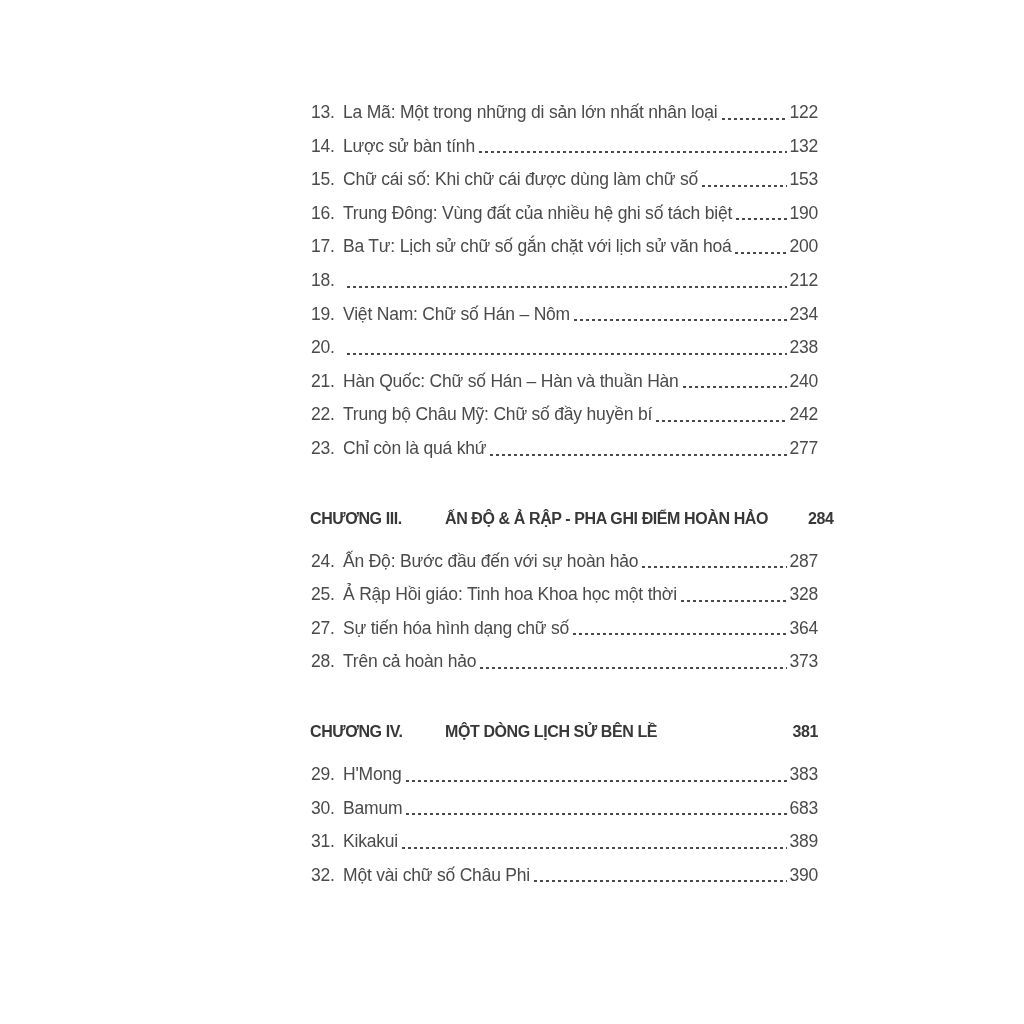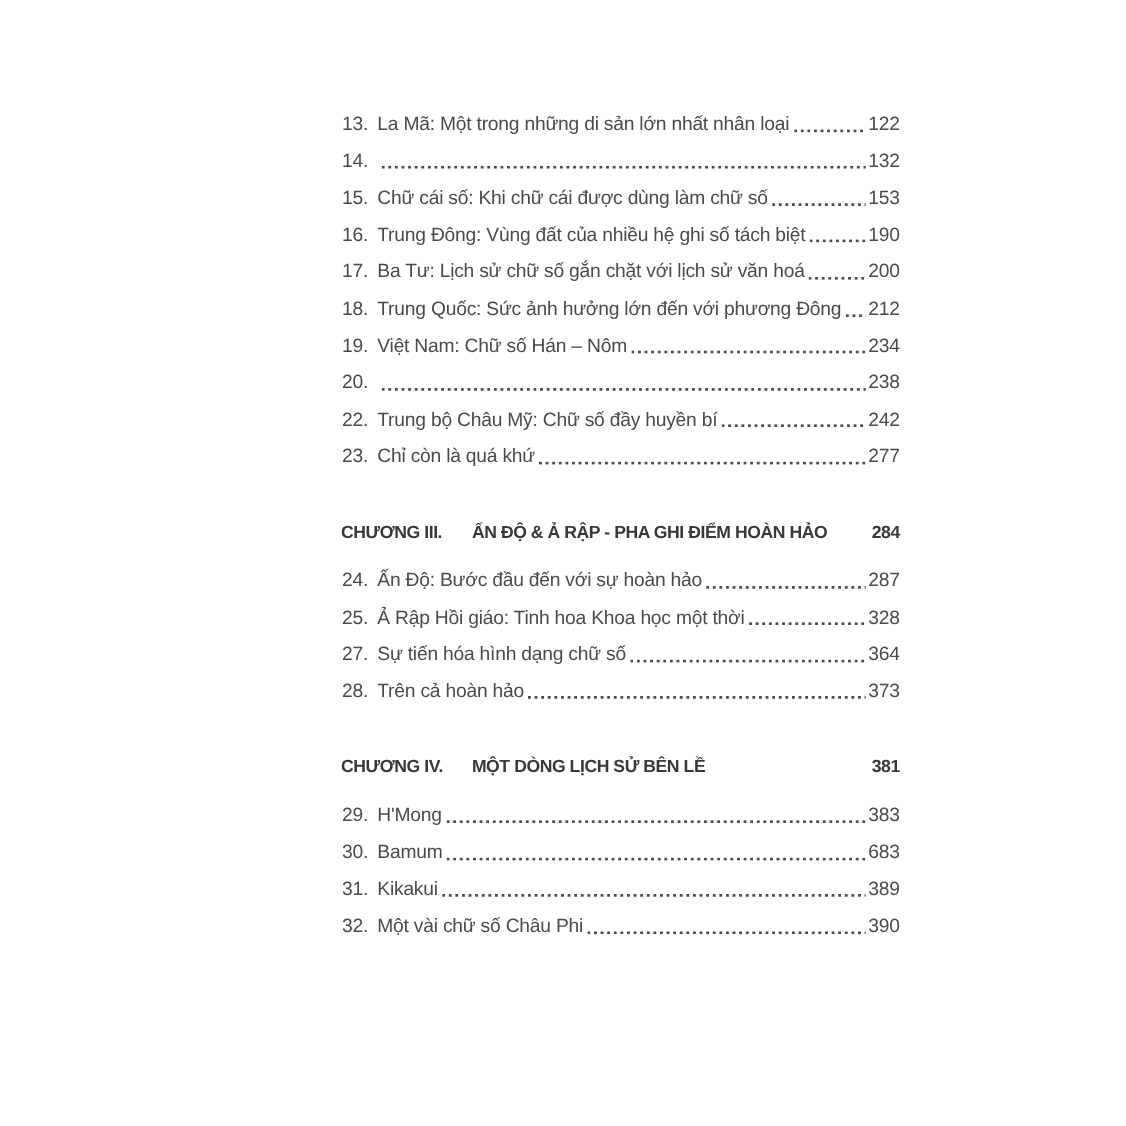--- a/index.html
+++ b/index.html
@@ -66,20 +66,21 @@
     display: flex;
     height: 34px;
     line-height: 34px;
     margin-top: 36px;
     margin-bottom: 9px;
     font-size: 16px;
     font-weight: bold;
     letter-spacing: -0.4px;
     color: var(--heading);
     white-space: nowrap;
+    gap: 16px;
   }
   .ch-label {
     flex: none;
     width: 119px;
   }
   .ch-title {
     flex: none;
   }
   .ch-spacer {
     flex: 1 1 8px;
@@ -98,20 +99,21 @@
       <div class="toc-section">
   <div class="toc-row">
     <span class="num">13.</span>
     <span class="title">La Mã: Một trong những di sản lớn nhất nhân loại</span>
     <span class="leader"></span>
     <span class="pg">122</span>
   </div>
 
   <div class="toc-row">
     <span class="num">14.</span>
+    <span class="title">Lược sử bàn tính</span>
     <span class="leader"></span>
     <span class="pg">132</span>
   </div>
 
   <div class="toc-row">
     <span class="num">15.</span>
     <span class="title">Chữ cái số: Khi chữ cái được dùng làm chữ số</span>
     <span class="leader"></span>
     <span class="pg">153</span>
   </div>
@@ -125,38 +127,43 @@
 
   <div class="toc-row">
     <span class="num">17.</span>
     <span class="title">Ba Tư: Lịch sử chữ số gắn chặt với lịch sử văn hoá</span>
     <span class="leader"></span>
     <span class="pg">200</span>
   </div>
 
   <div class="toc-row">
     <span class="num">18.</span>
-    <span class="title">Trung Quốc: Sức ảnh hưởng lớn đến với phương Đông</span>
     <span class="leader"></span>
     <span class="pg">212</span>
   </div>
 
   <div class="toc-row">
     <span class="num">19.</span>
     <span class="title">Việt Nam: Chữ số Hán – Nôm</span>
     <span class="leader"></span>
     <span class="pg">234</span>
   </div>
 
   <div class="toc-row">
     <span class="num">20.</span>
     <span class="leader"></span>
     <span class="pg">238</span>
   </div>
 
+  <div class="toc-row">
+    <span class="num">21.</span>
+    <span class="title">Hàn Quốc: Chữ số Hán – Hàn và thuần Hàn</span>
+    <span class="leader"></span>
+    <span class="pg">240</span>
+  </div>
 
   <div class="toc-row">
     <span class="num">22.</span>
     <span class="title">Trung bộ Châu Mỹ: Chữ số đầy huyền bí</span>
     <span class="leader"></span>
     <span class="pg">242</span>
   </div>
 
   <div class="toc-row">
     <span class="num">23.</span>

